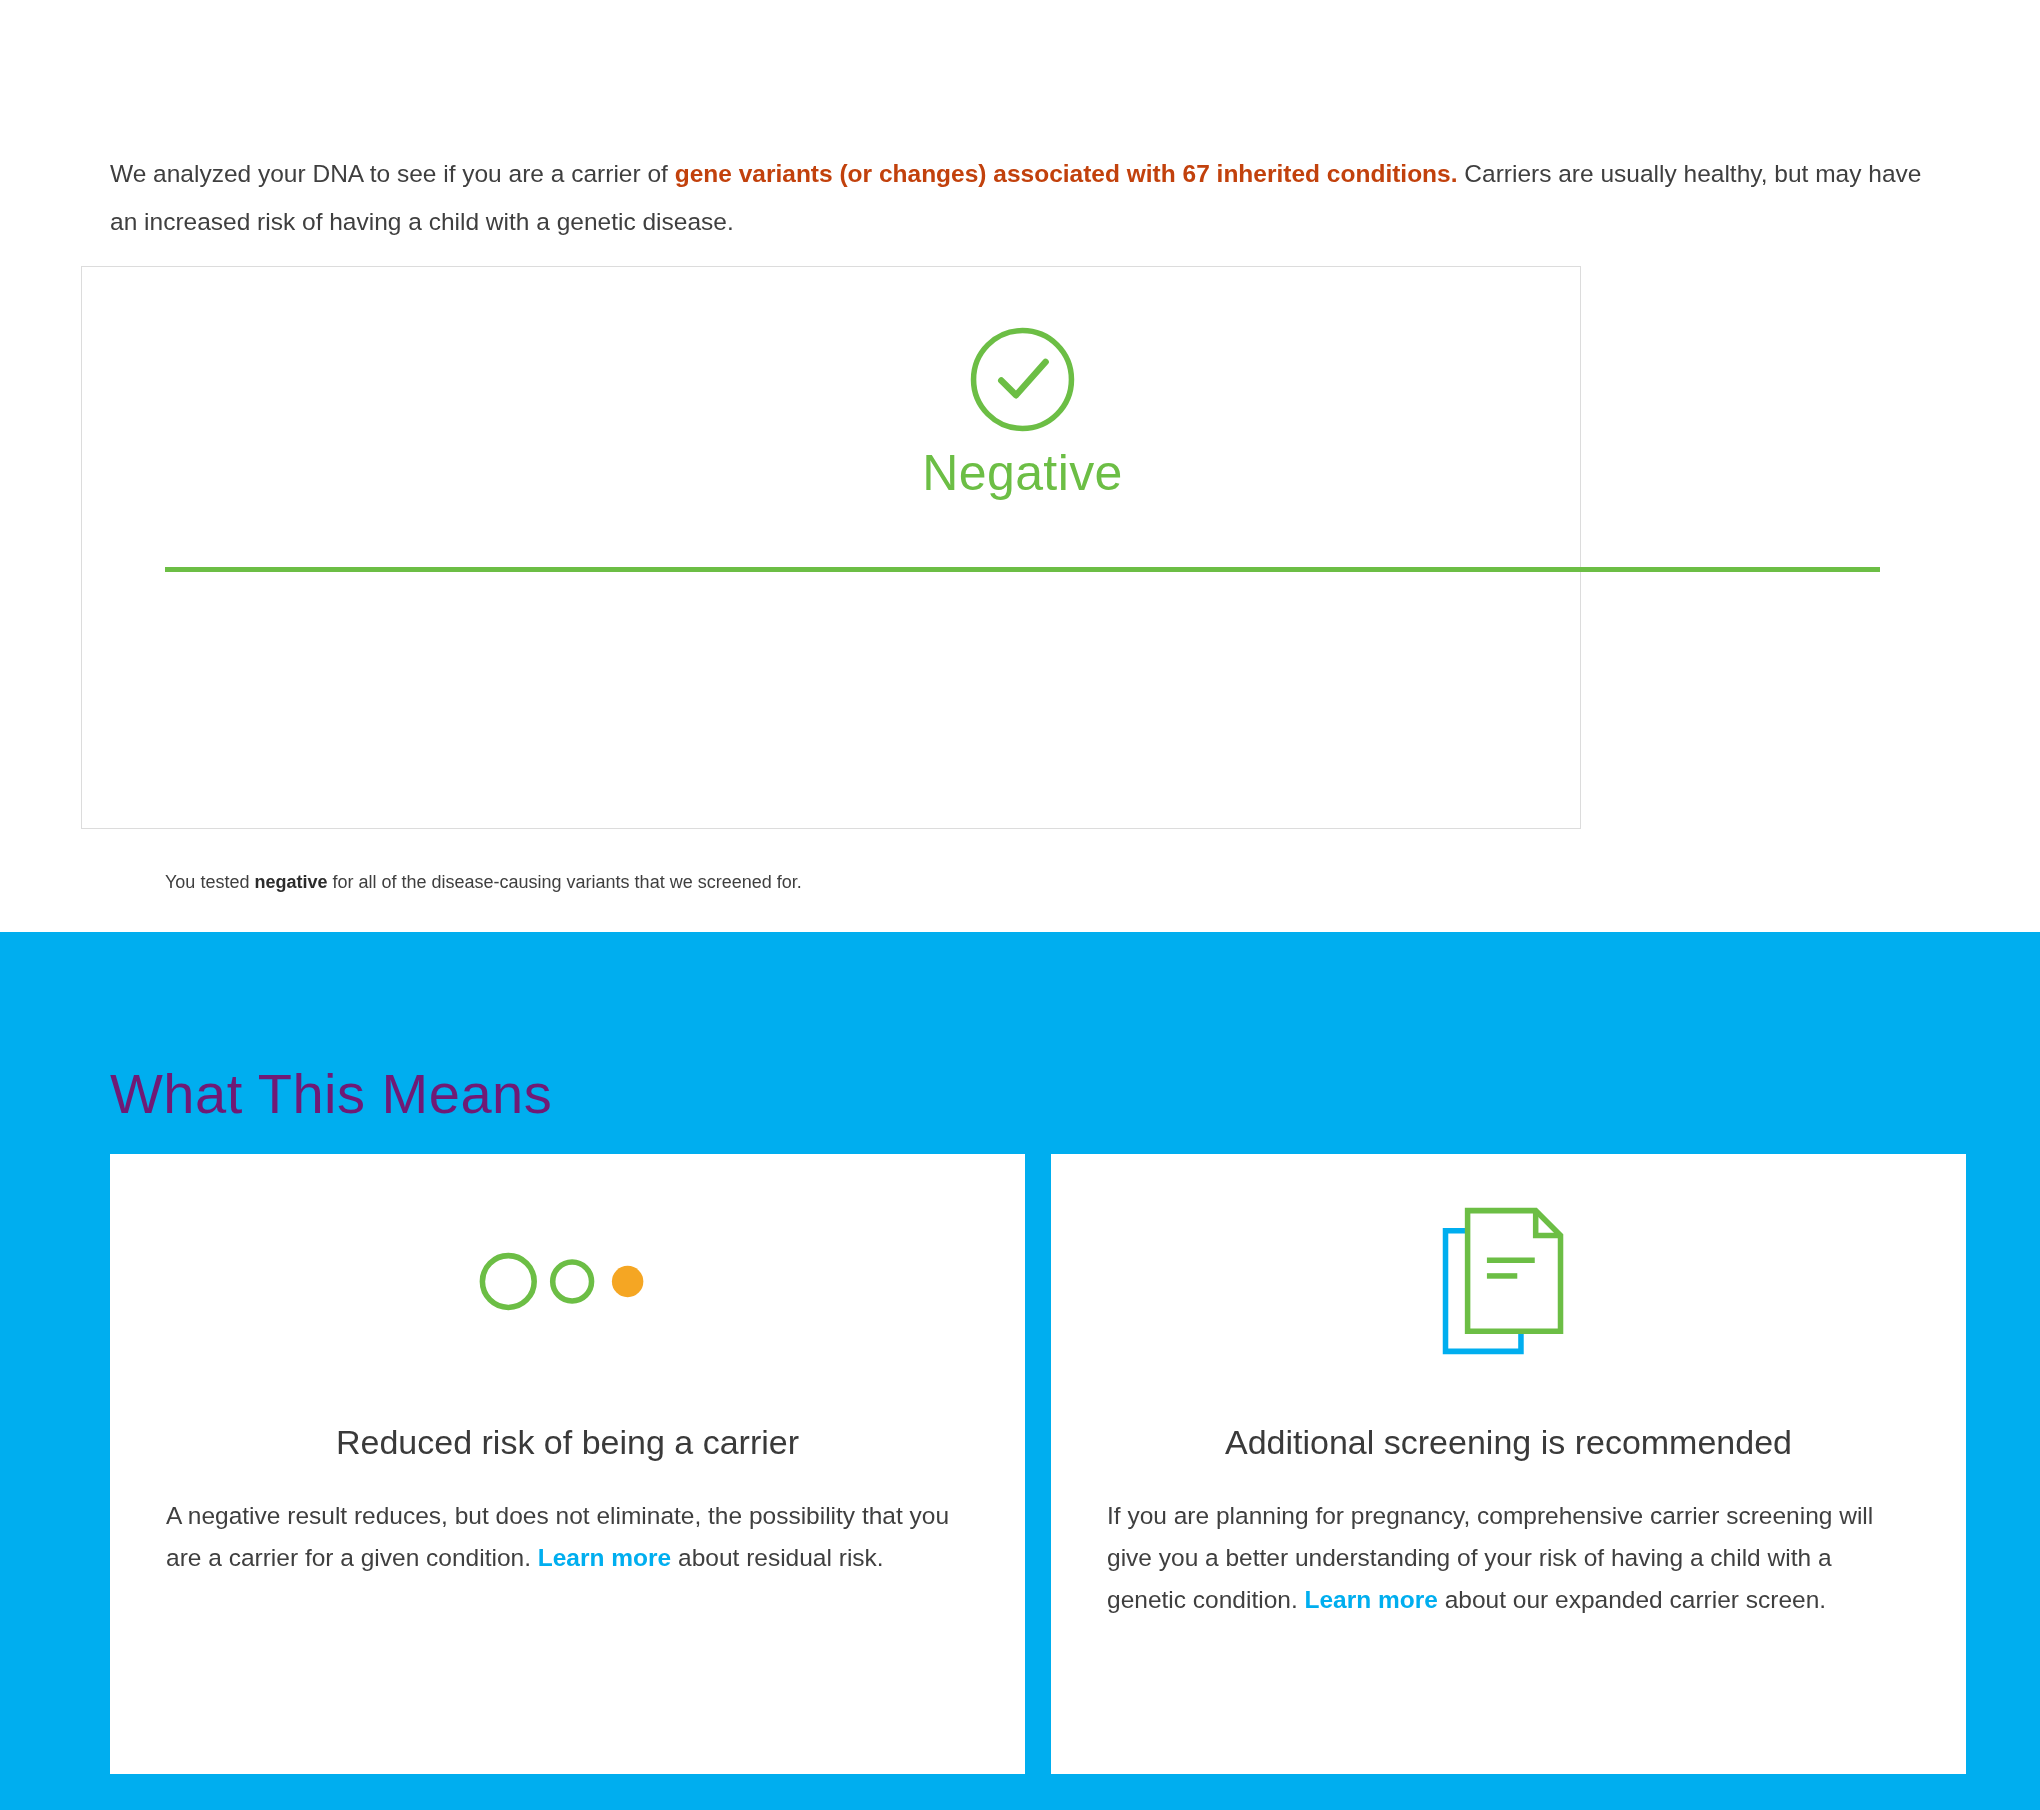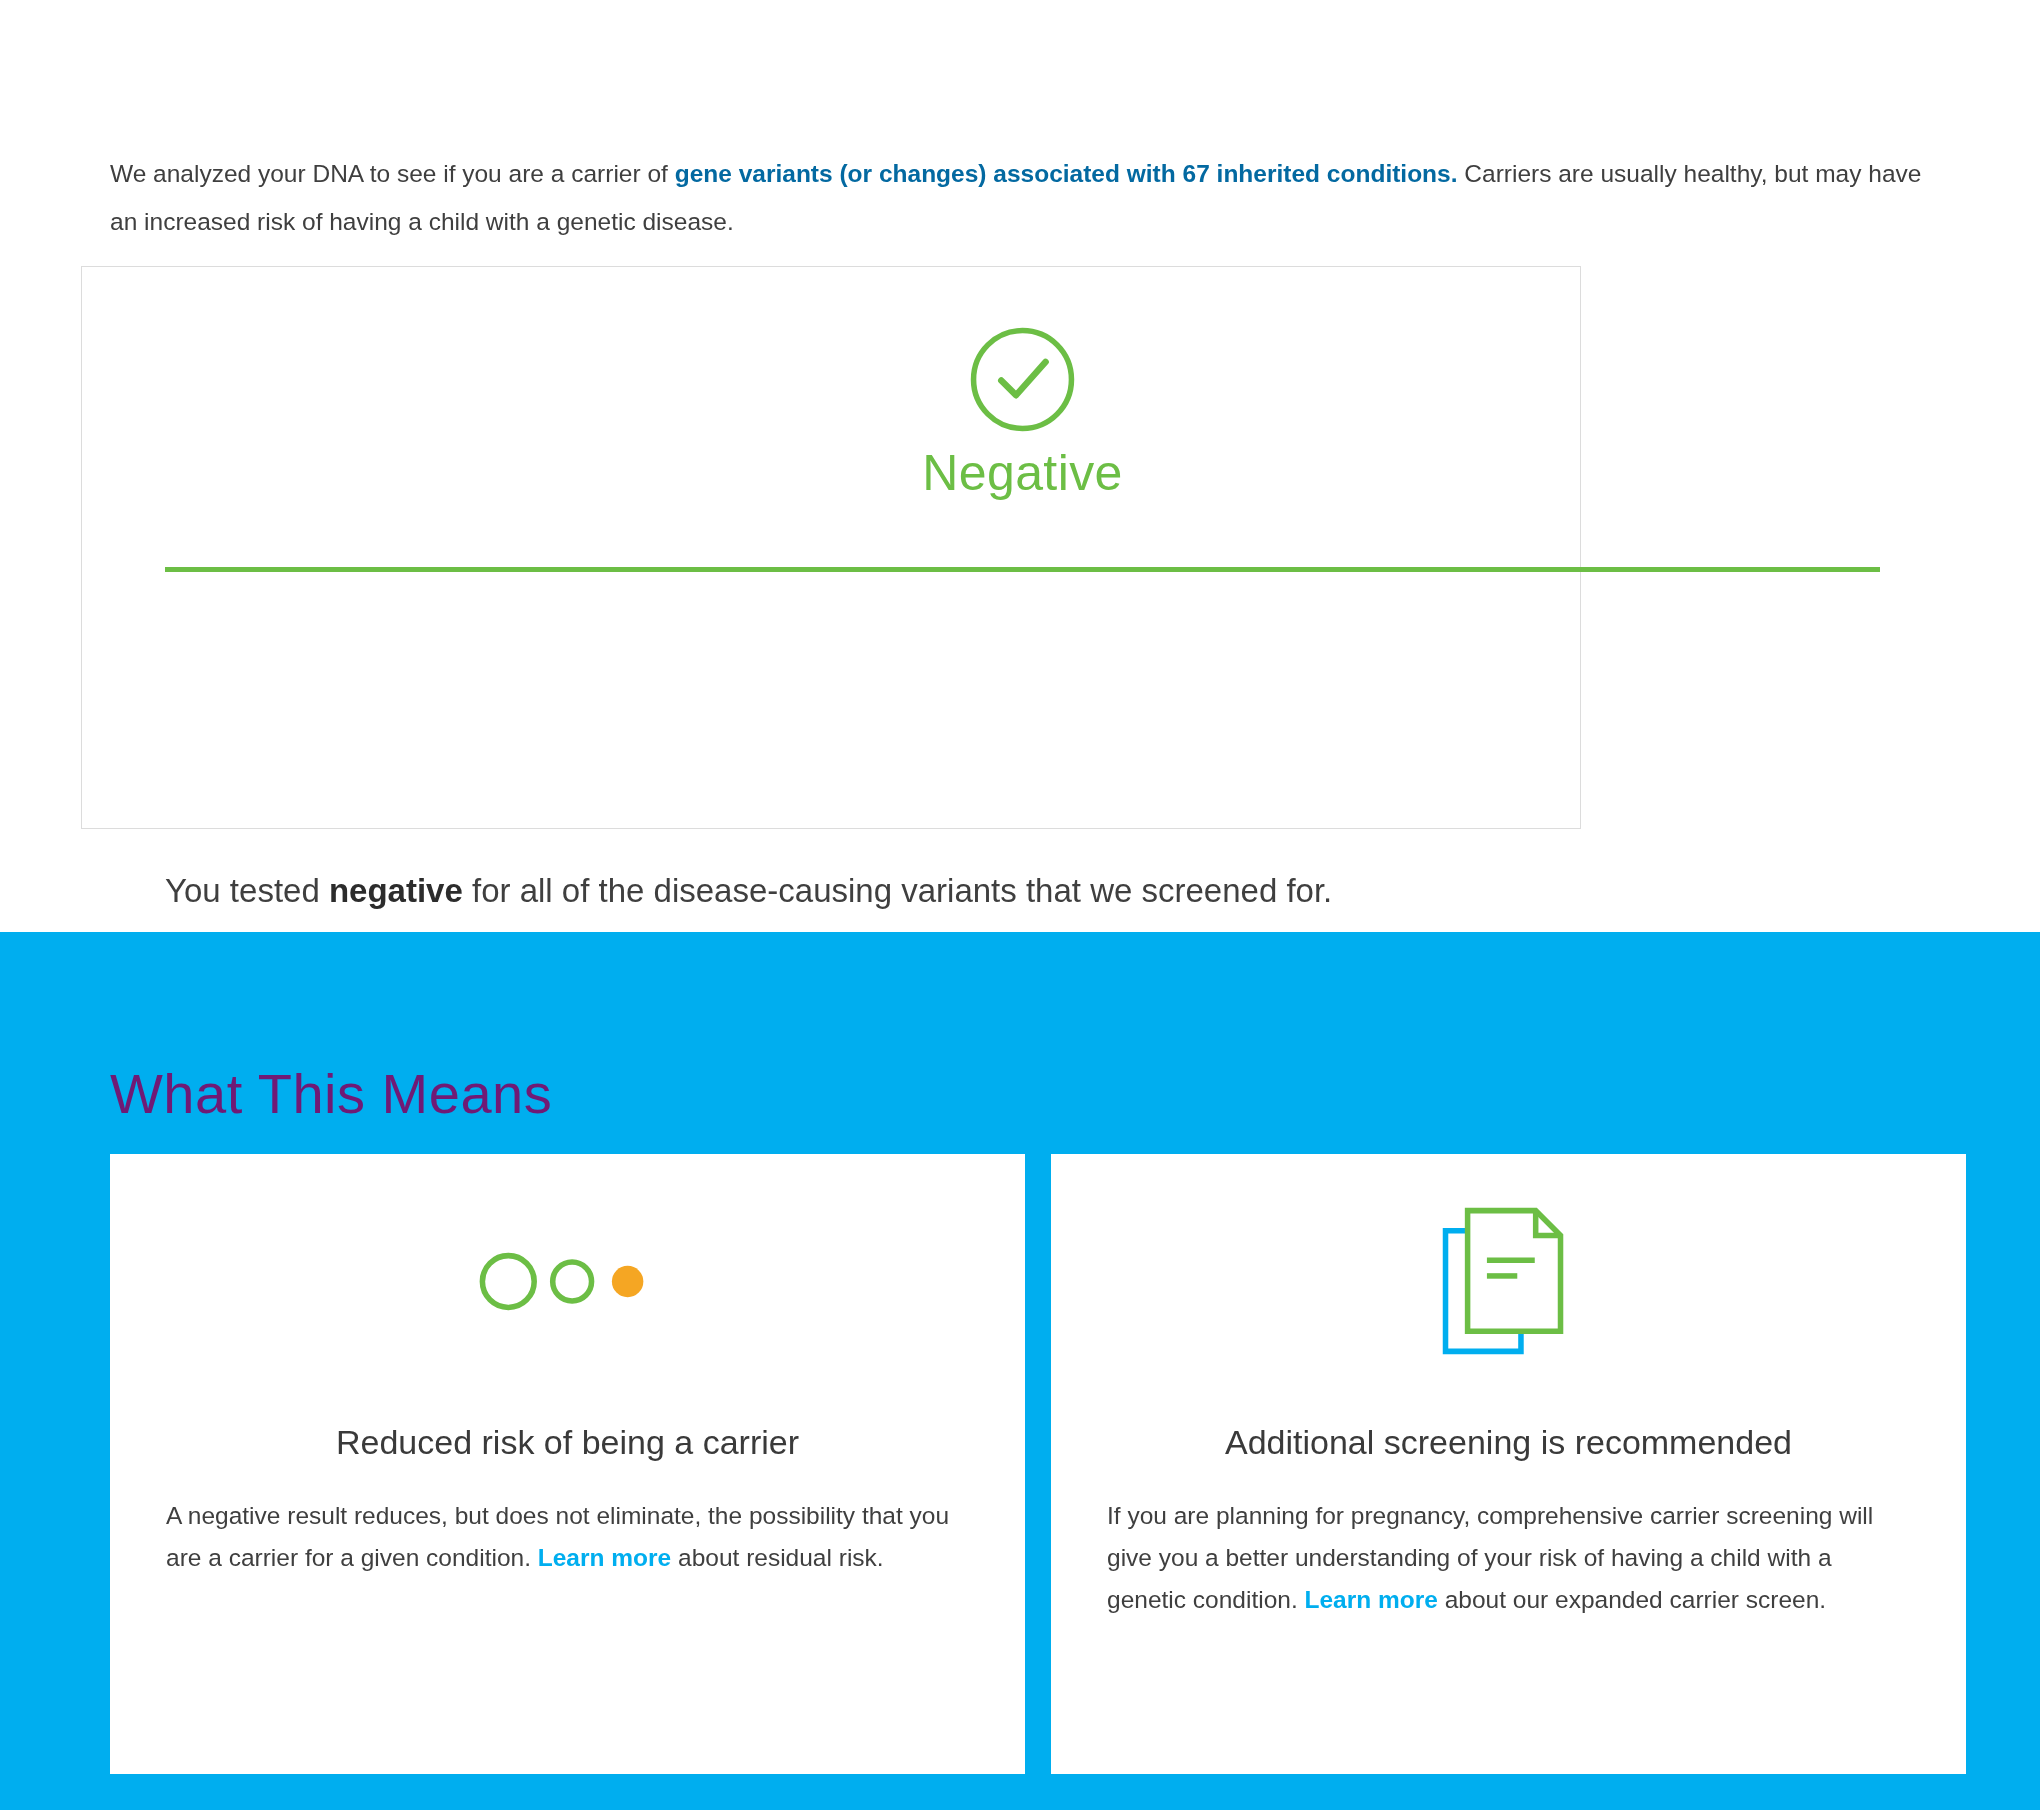--- a/index.html
+++ b/index.html
@@ -34,21 +34,21 @@
 
   .intro-para {
     position: absolute;
     left: 110px; top: 150px;
     width: 1834px;
     font-size: 24.5px;
     font-weight: 400;
     line-height: 48px;
     color: #3f3f3f;
   }
-  .intro-para .b { font-weight: 700; color: #0369a1; }
+  .intro-para .b { font-weight: 700; color: #c2410c; }
 
   
   .result-card {
     position: absolute;
     left: 81px; top: 266px;
     width: 1500px; height: 563px;
     border: 0.9px solid #dcdcdc;
     background: #ffffff;
   }
 
@@ -77,21 +77,21 @@
   .green-rule {
     position: absolute;
     left: 83px; top: 300px;
     width: 1715px; height: 4.6px;
     background: #6CBE45;
   }
 
   .card-line {
     position: absolute;
     left: 83px;
-    font-size: 33px;
+    font-size: 18px;
     font-weight: 400;
     color: #3f3f3f;
     white-space: nowrap;
   }
   .card-line.l1 { top: 605px; }
   .card-line.l2 { top: 690px; }
   .card-line .b { font-weight: 700; color: #2c2c2c; }
 
   
   .section-blue {

